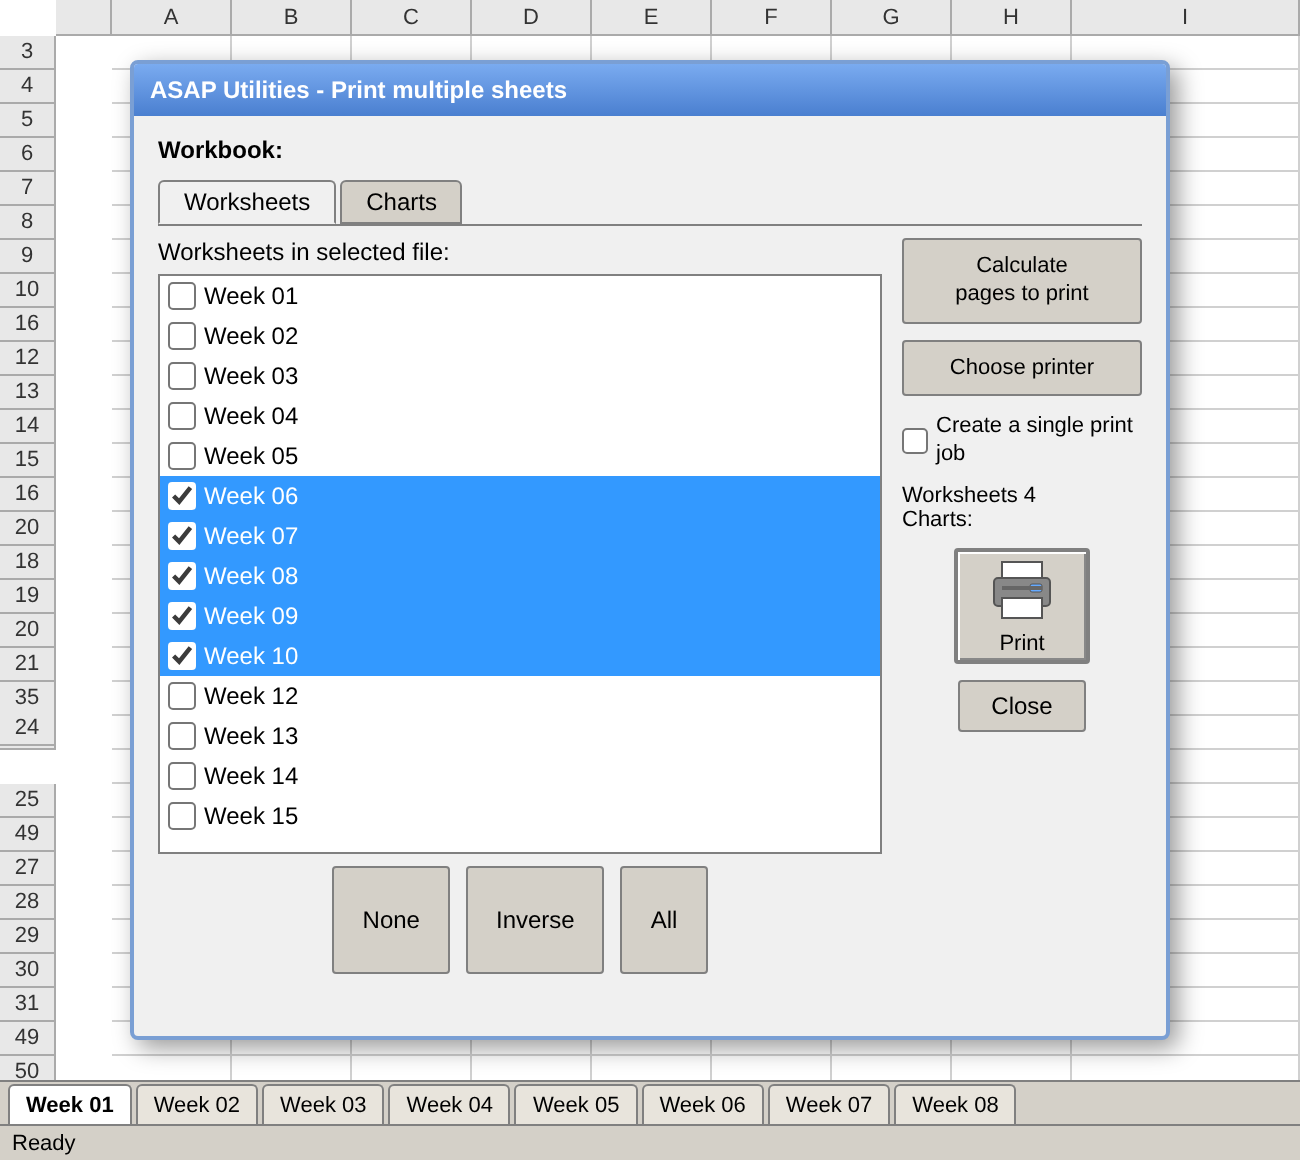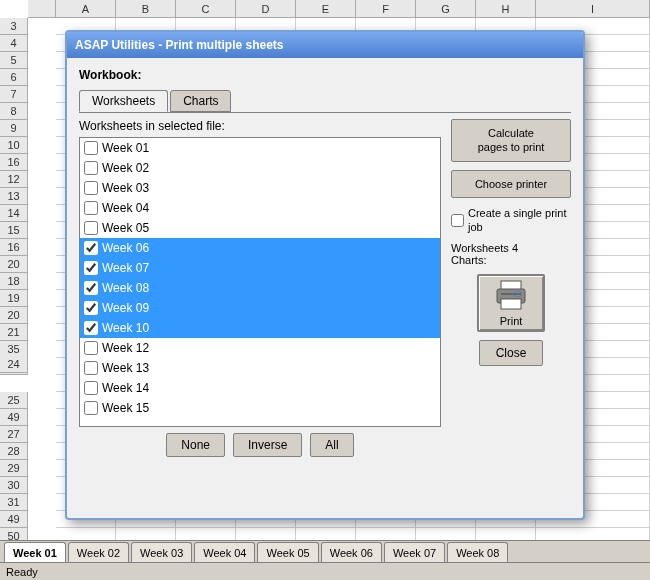--- a/index.html
+++ b/index.html
@@ -251,21 +251,21 @@
 
     
     .bottom-buttons {
       display: flex;
       gap: 8px;
       margin-top: 6px;
       justify-content: center;
     }
 
     .btn-small {
-      padding: 4px 14px;
+      padding: 19px 14px;
       border: 1px solid #808080;
       background: #d4d0c8;
       font-size: 12px;
       cursor: pointer;
       border-radius: 2px;
     }
 
     
     .right-panel {
       width: 120px;

